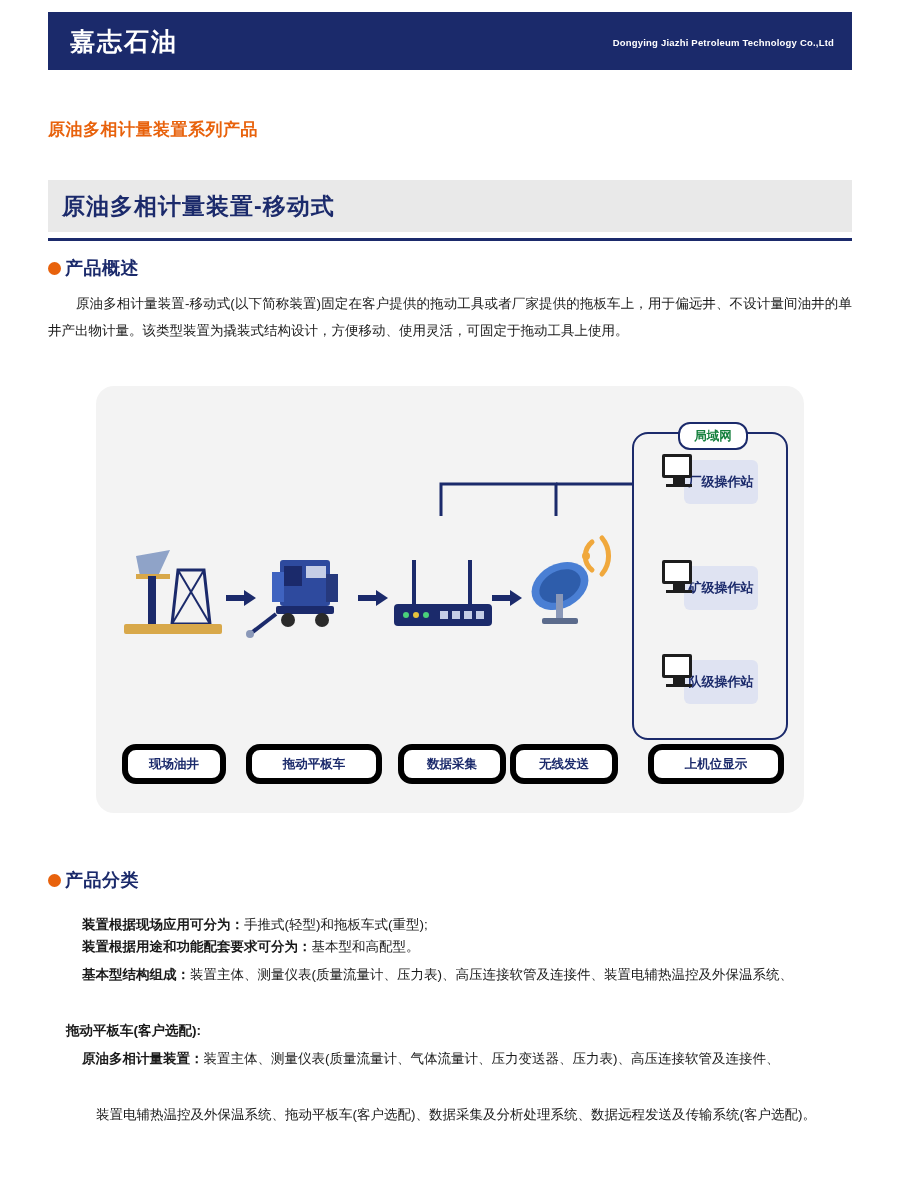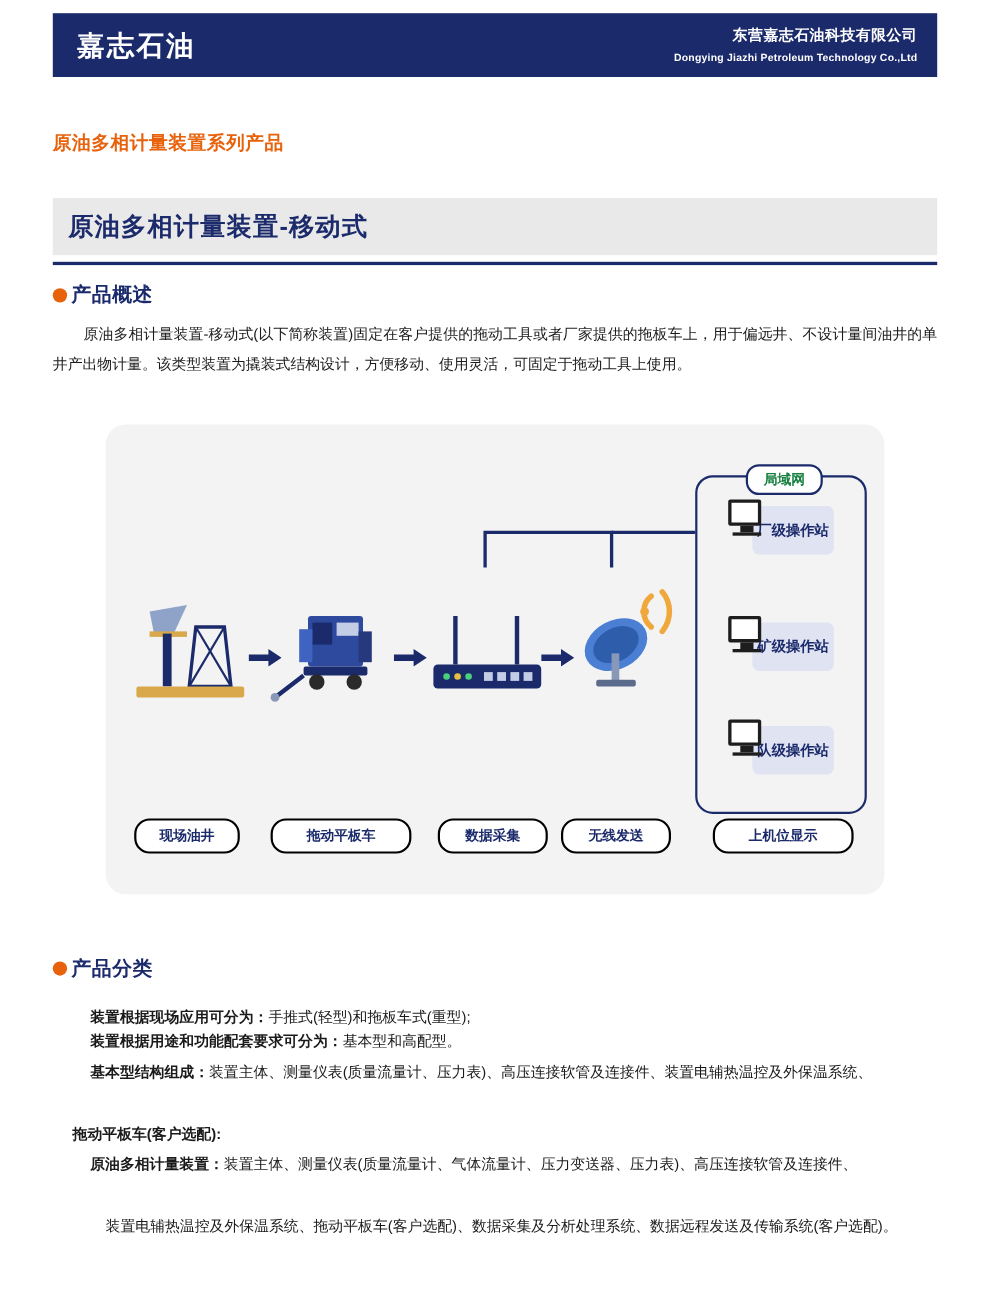--- a/index.html
+++ b/index.html
@@ -214,21 +214,21 @@
     font-size: 13px;
     font-weight: bold;
     line-height: 1.25;
   }
   .station-label span { display: block; }
 
   .caption {
     position: absolute;
     height: 28px;
     background: #ffffff;
-    border: 2px solid #000000;
+    border: 6px solid #000000;
     border-radius: 14px;
     color: #1b2a6b;
     font-size: 12.5px;
     font-weight: bold;
     display: flex;
     align-items: center;
     justify-content: center;
     top: 358px;
   }
 
@@ -248,21 +248,20 @@
   .cls-line b { font-weight: bold; }
 </style>
 </head>
 <body>
 
 <div class="page">
 
   <div class="header">
     <div class="brand-cn">嘉志石油</div>
     <div class="company-block">
-      <div class="company-cn">东营嘉志石油科技有限公司</div>
       <div class="company-en">Dongying Jiazhi Petroleum Technology Co.,Ltd</div>
     </div>
   </div>
 
   <div class="series-title">原油多相计量装置系列产品</div>
 
   <div class="banner">
     <div class="banner-text">原油多相计量装置-移动式</div>
   </div>
   <div class="banner-underline"></div>

